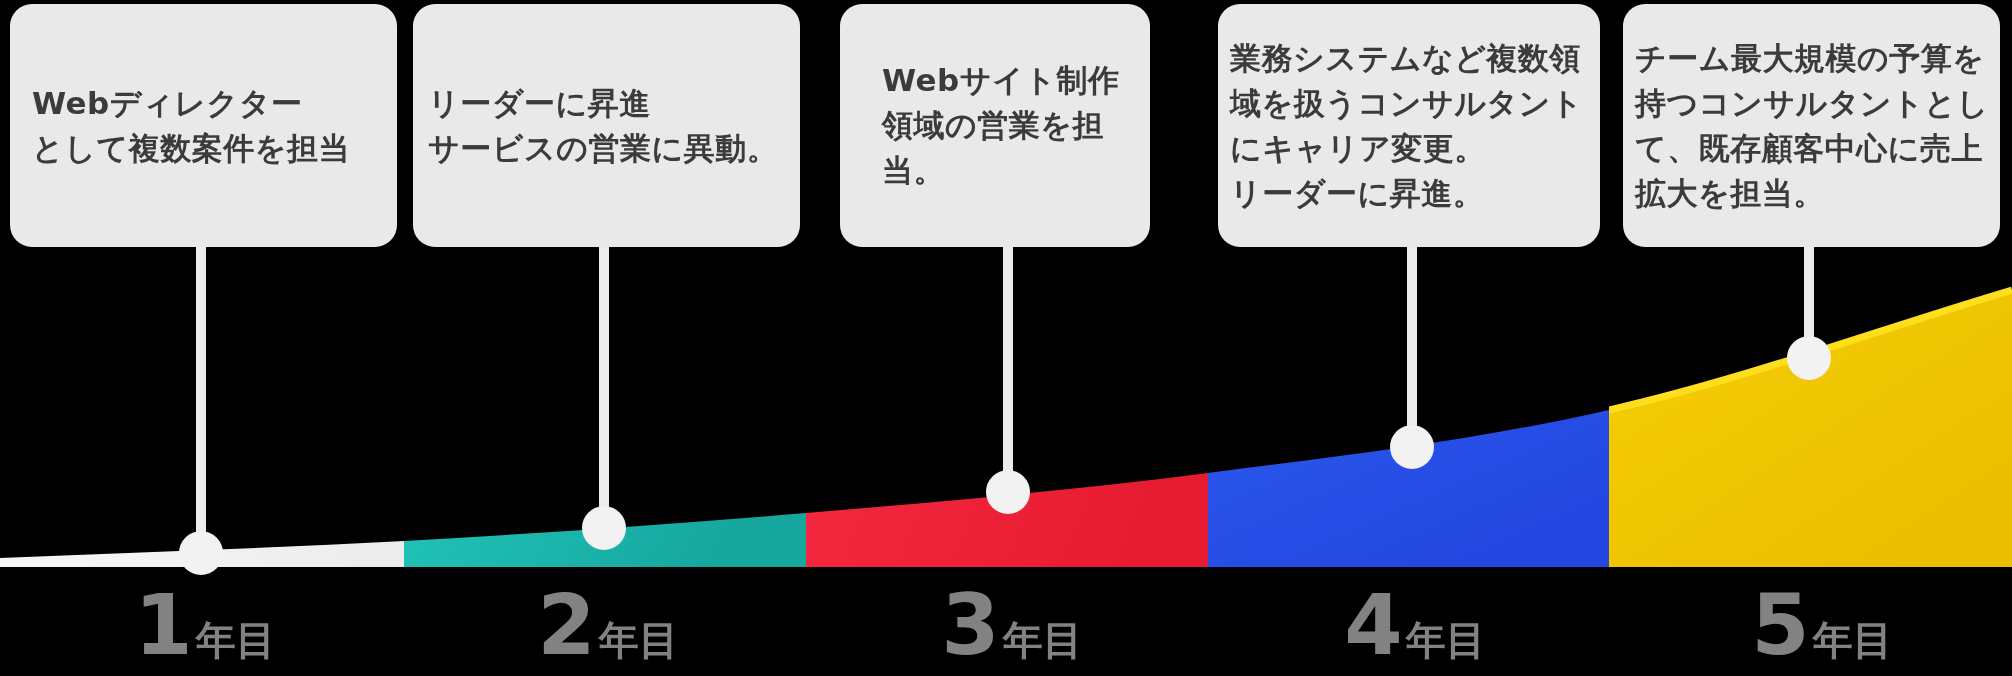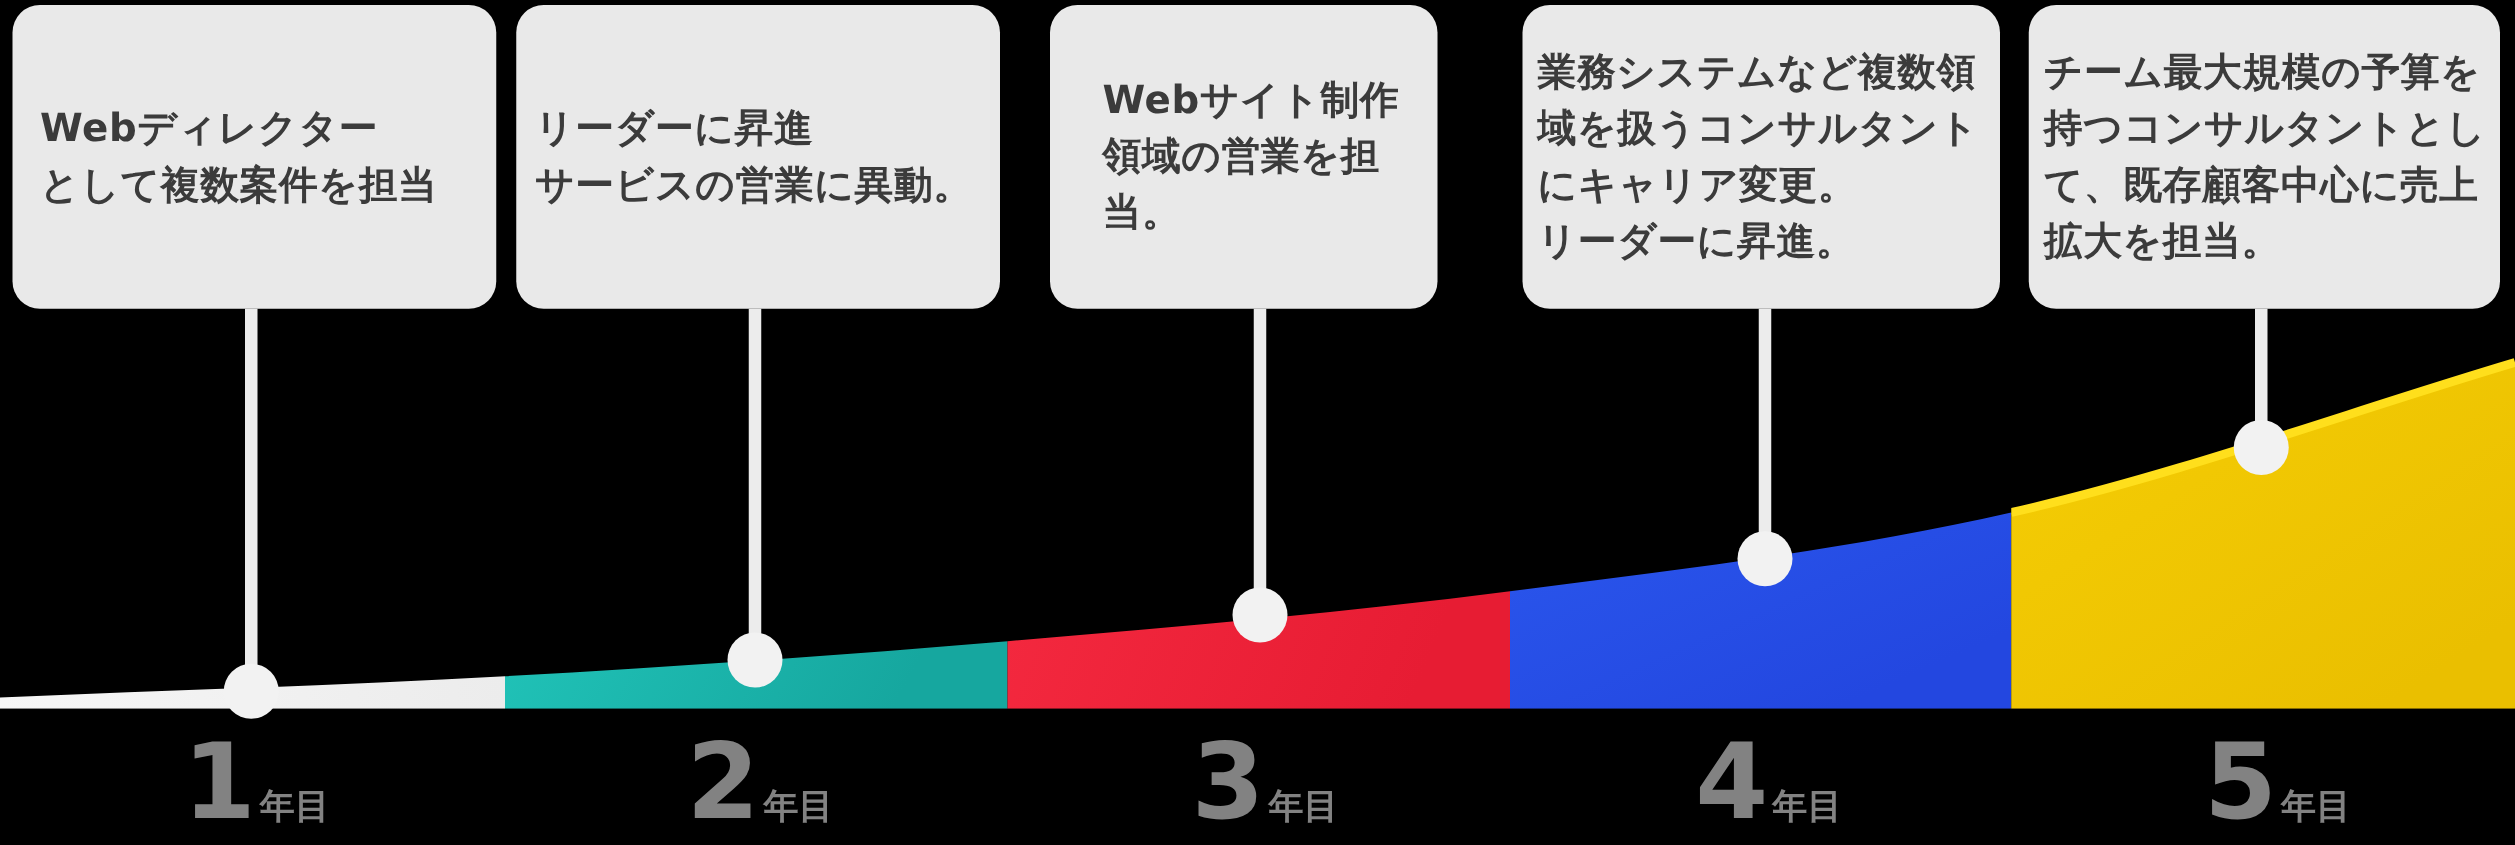--- a/index.html
+++ b/index.html
@@ -19,21 +19,21 @@
   .c1{left:10px;width:387px;padding:0 28px 0 22px;}
   .c2{left:413px;width:387px;padding:0 20px 0 15px;}
   .c3{left:840px;width:310px;padding:0 20px 0 42px;}
   .c4{left:1218px;width:382px;padding:0 10px 0 12px;}
   .c5{left:1623px;width:377px;padding:0 8px 0 12px;}
   .year-label{
     position:absolute;bottom:9px;color:#828282;display:flex;align-items:baseline;
     transform:translateX(-50%);font-weight:700;
   }
   .year-label .num{font-size:84px;line-height:1;}
-  .year-label .suffix{font-size:28px;line-height:1;margin-left:3px;}
+  .year-label .suffix{font-size:40px;line-height:1;margin-left:3px;}
   .y1{left:205px}.y2{left:608px}.y3{left:1012px}.y4{left:1415px}.y5{left:1822px}
 </style>
 </head>
 <body>
 
 <div class="stage">
 
   <svg class="wedge" viewBox="0 0 2012 676" aria-hidden="true">
     <defs>
       <linearGradient id="g1" x1="0" y1="0" x2="1" y2="0">

